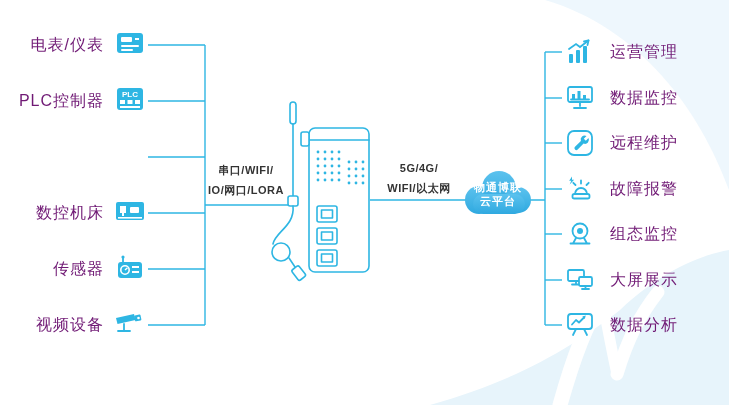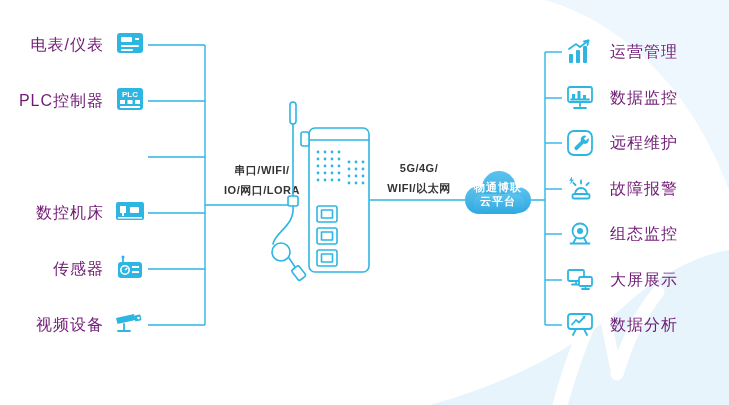--- a/index.html
+++ b/index.html
@@ -11,21 +11,21 @@
   .lines-svg{position:absolute;left:0;top:0;z-index:1;pointer-events:none;}
   .lrow{position:absolute;left:24px;width:124px;height:36px;z-index:2;
     display:flex;align-items:center;justify-content:flex-end;gap:8px;}
   .rrow{position:absolute;left:562px;height:36px;z-index:2;
     display:flex;align-items:center;gap:12px;}
   .dev-label,.feat-label{font-size:16px;font-weight:400;color:#701a75;letter-spacing:1px;white-space:nowrap;}
   .icon-box{width:36px;height:30px;display:flex;align-items:flex-start;justify-content:center;flex:0 0 auto;}
   .icon-box svg{display:block;}
   .link-label{position:absolute;z-index:2;font-size:11px;font-weight:700;color:#333;
     text-align:center;line-height:20px;letter-spacing:0.5px;}
-  .link-left{left:220px;top:160px;width:84px;}
+  .link-left{left:204px;top:160px;width:84px;}
   .link-right{left:378px;top:158px;width:82px;}
   .device{position:absolute;left:255px;top:100px;z-index:2;}
   .cloud{position:absolute;left:455px;top:164px;width:86px;height:58px;z-index:3;}
   .cloud-text{position:absolute;left:0;right:0;top:16px;text-align:center;color:#fff;
     font-size:11px;font-weight:700;line-height:14px;letter-spacing:1px;}
 </style>
 </head>
 <body>
 
 <div class="stage">

